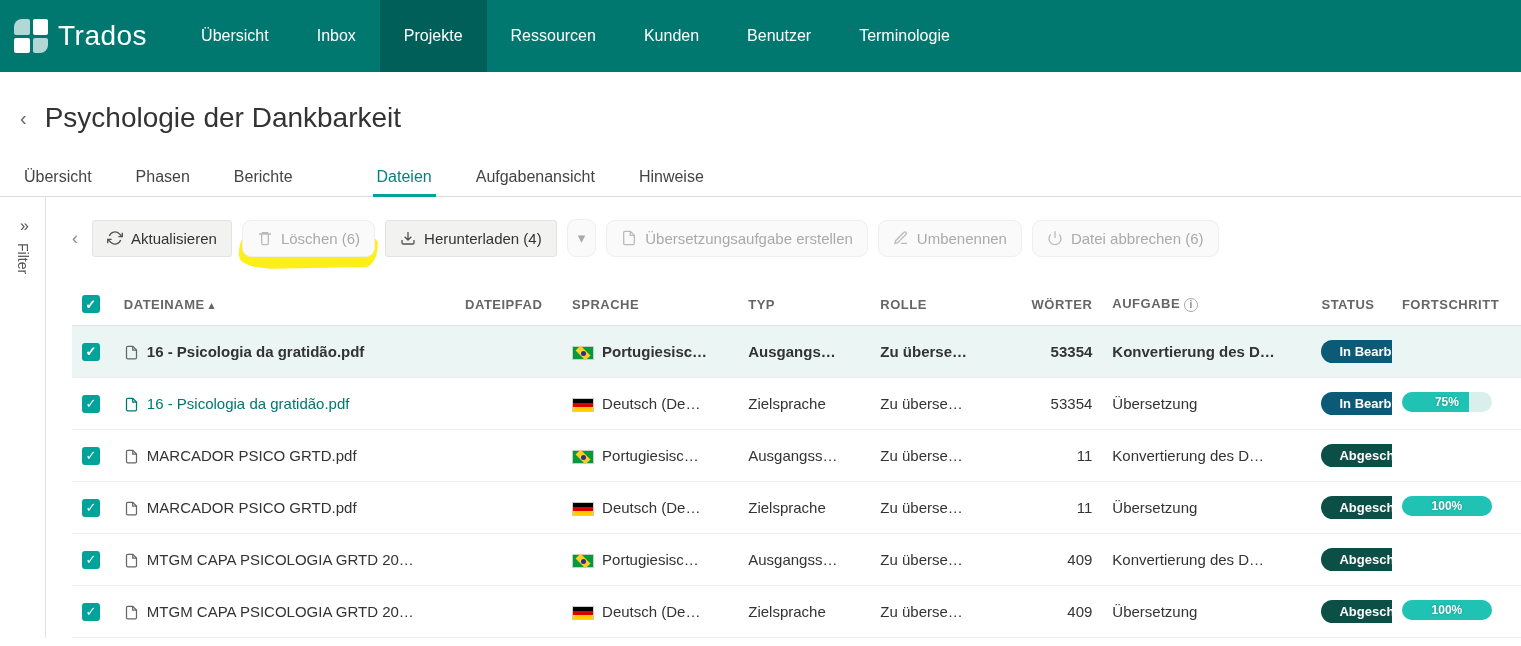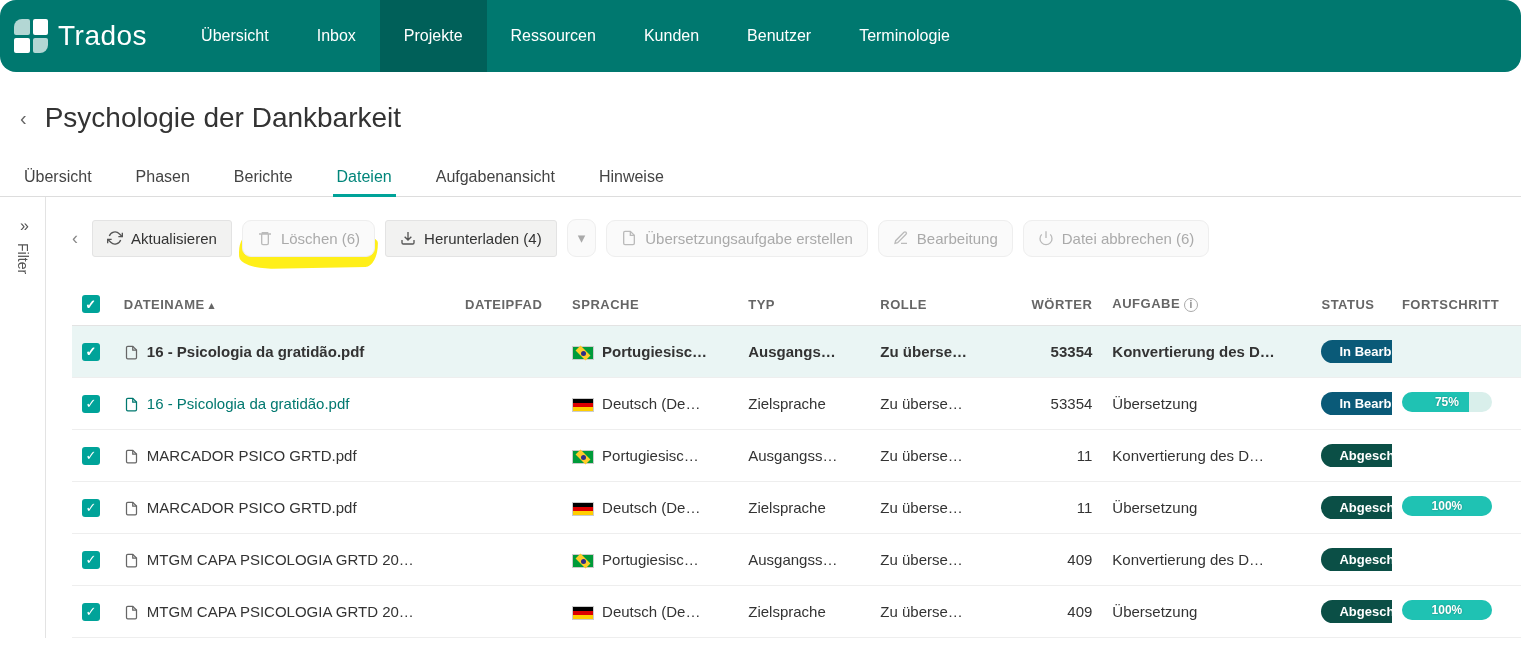--- a/index.html
+++ b/index.html
@@ -1,37 +1,37 @@
 <!DOCTYPE html>
 <html><head>
 <meta charset="utf-8">
 <style>
 * { box-sizing: border-box; margin: 0; padding: 0; font-family: -apple-system, BlinkMacSystemFont, "Segoe UI", Arial, sans-serif; }
 body { background: #fff; color: #333; width: 1521px; overflow-x: hidden; }
 
 
-.topbar { background: #00786f; color: #fff; height: 72px; display: flex; align-items: center; border-radius: 16px; }
+.topbar { background: #00786f; color: #fff; height: 72px; display: flex; align-items: center; }
 .logo { display: flex; align-items: center; gap: 10px; padding: 0 30px 0 14px; font-size: 28px; font-weight: 300; letter-spacing: 0.5px; }
 .logo-icon { width: 34px; height: 34px; display: grid; grid-template: 1fr 1fr / 1fr 1fr; gap: 3px; }
 .logo-icon span { background: #fff; border-radius: 2px; }
 .logo-icon span:nth-child(1){ opacity:.7; border-top-left-radius:8px; }
 .logo-icon span:nth-child(4){ opacity:.7; border-bottom-right-radius:8px;}
 .topnav { display: flex; height: 100%; }
 .topnav a { color: #fff; text-decoration: none; padding: 0 24px; display: flex; align-items: center; font-size: 16px; }
 .topnav a.active { background: #006059; }
 
 
 .crumb { display: flex; align-items: center; gap: 18px; padding: 30px 20px 14px 20px; }
 .crumb .back { font-size: 20px; color: #666; cursor: pointer; }
 .crumb h1 { font-size: 28px; font-weight: 400; color: #333; }
 
 
 .subtabs { display: flex; gap: 36px; padding: 10px 20px 0 20px; border-bottom: 1px solid #ddd; }
 .subtabs a { text-decoration: none; color: #444; font-size: 16px; padding: 10px 4px; position: relative; }
-.subtabs a.active { color: #00857a; }
+.subtabs a.active { color: #00857a; margin-left: 40px; }
 .subtabs a.active::after { content:""; position:absolute; left:0; right:0; bottom:-1px; height:3px; background:#00a399; }
 
 
 .layout { display: flex; }
 .filter-rail { width: 46px; border-right: 1px solid #e3e3e3; display: flex; flex-direction: column; align-items: center; padding-top: 20px; gap: 8px; color: #555;}
 .filter-rail .chev { font-size: 16px; letter-spacing:-4px; }
 .filter-rail .lbl { writing-mode: vertical-rl; font-size: 14px; }
 
 .main { flex: 1; padding: 22px 0 0 26px; }
 
@@ -178,21 +178,21 @@
         </span>
         <span>Übersetzungsaufgabe erstellen</span>
       </button>
 
       <button class="btn disabled">
         <span class="ico">
           <svg width="16" height="16" viewBox="0 0 24 24" fill="none" stroke="currentColor" stroke-width="2">
               <path d="M12 20h9M16.5 3.5a2.1 2.1 0 0 1 3 3L7 19l-4 1 1-4z"></path>
             </svg>
         </span>
-        <span>Bearbeitung</span>
+        <span>Umbenennen</span>
       </button>
 
       <button class="btn disabled">
         <span class="ico">
           <svg width="16" height="16" viewBox="0 0 24 24" fill="none" stroke="currentColor" stroke-width="2">
               <path d="M18.4 6.6a9 9 0 1 1-12.8 0M12 2v10"></path>
             </svg>
         </span>
         <span>Datei abbrechen (6)</span>
       </button>

